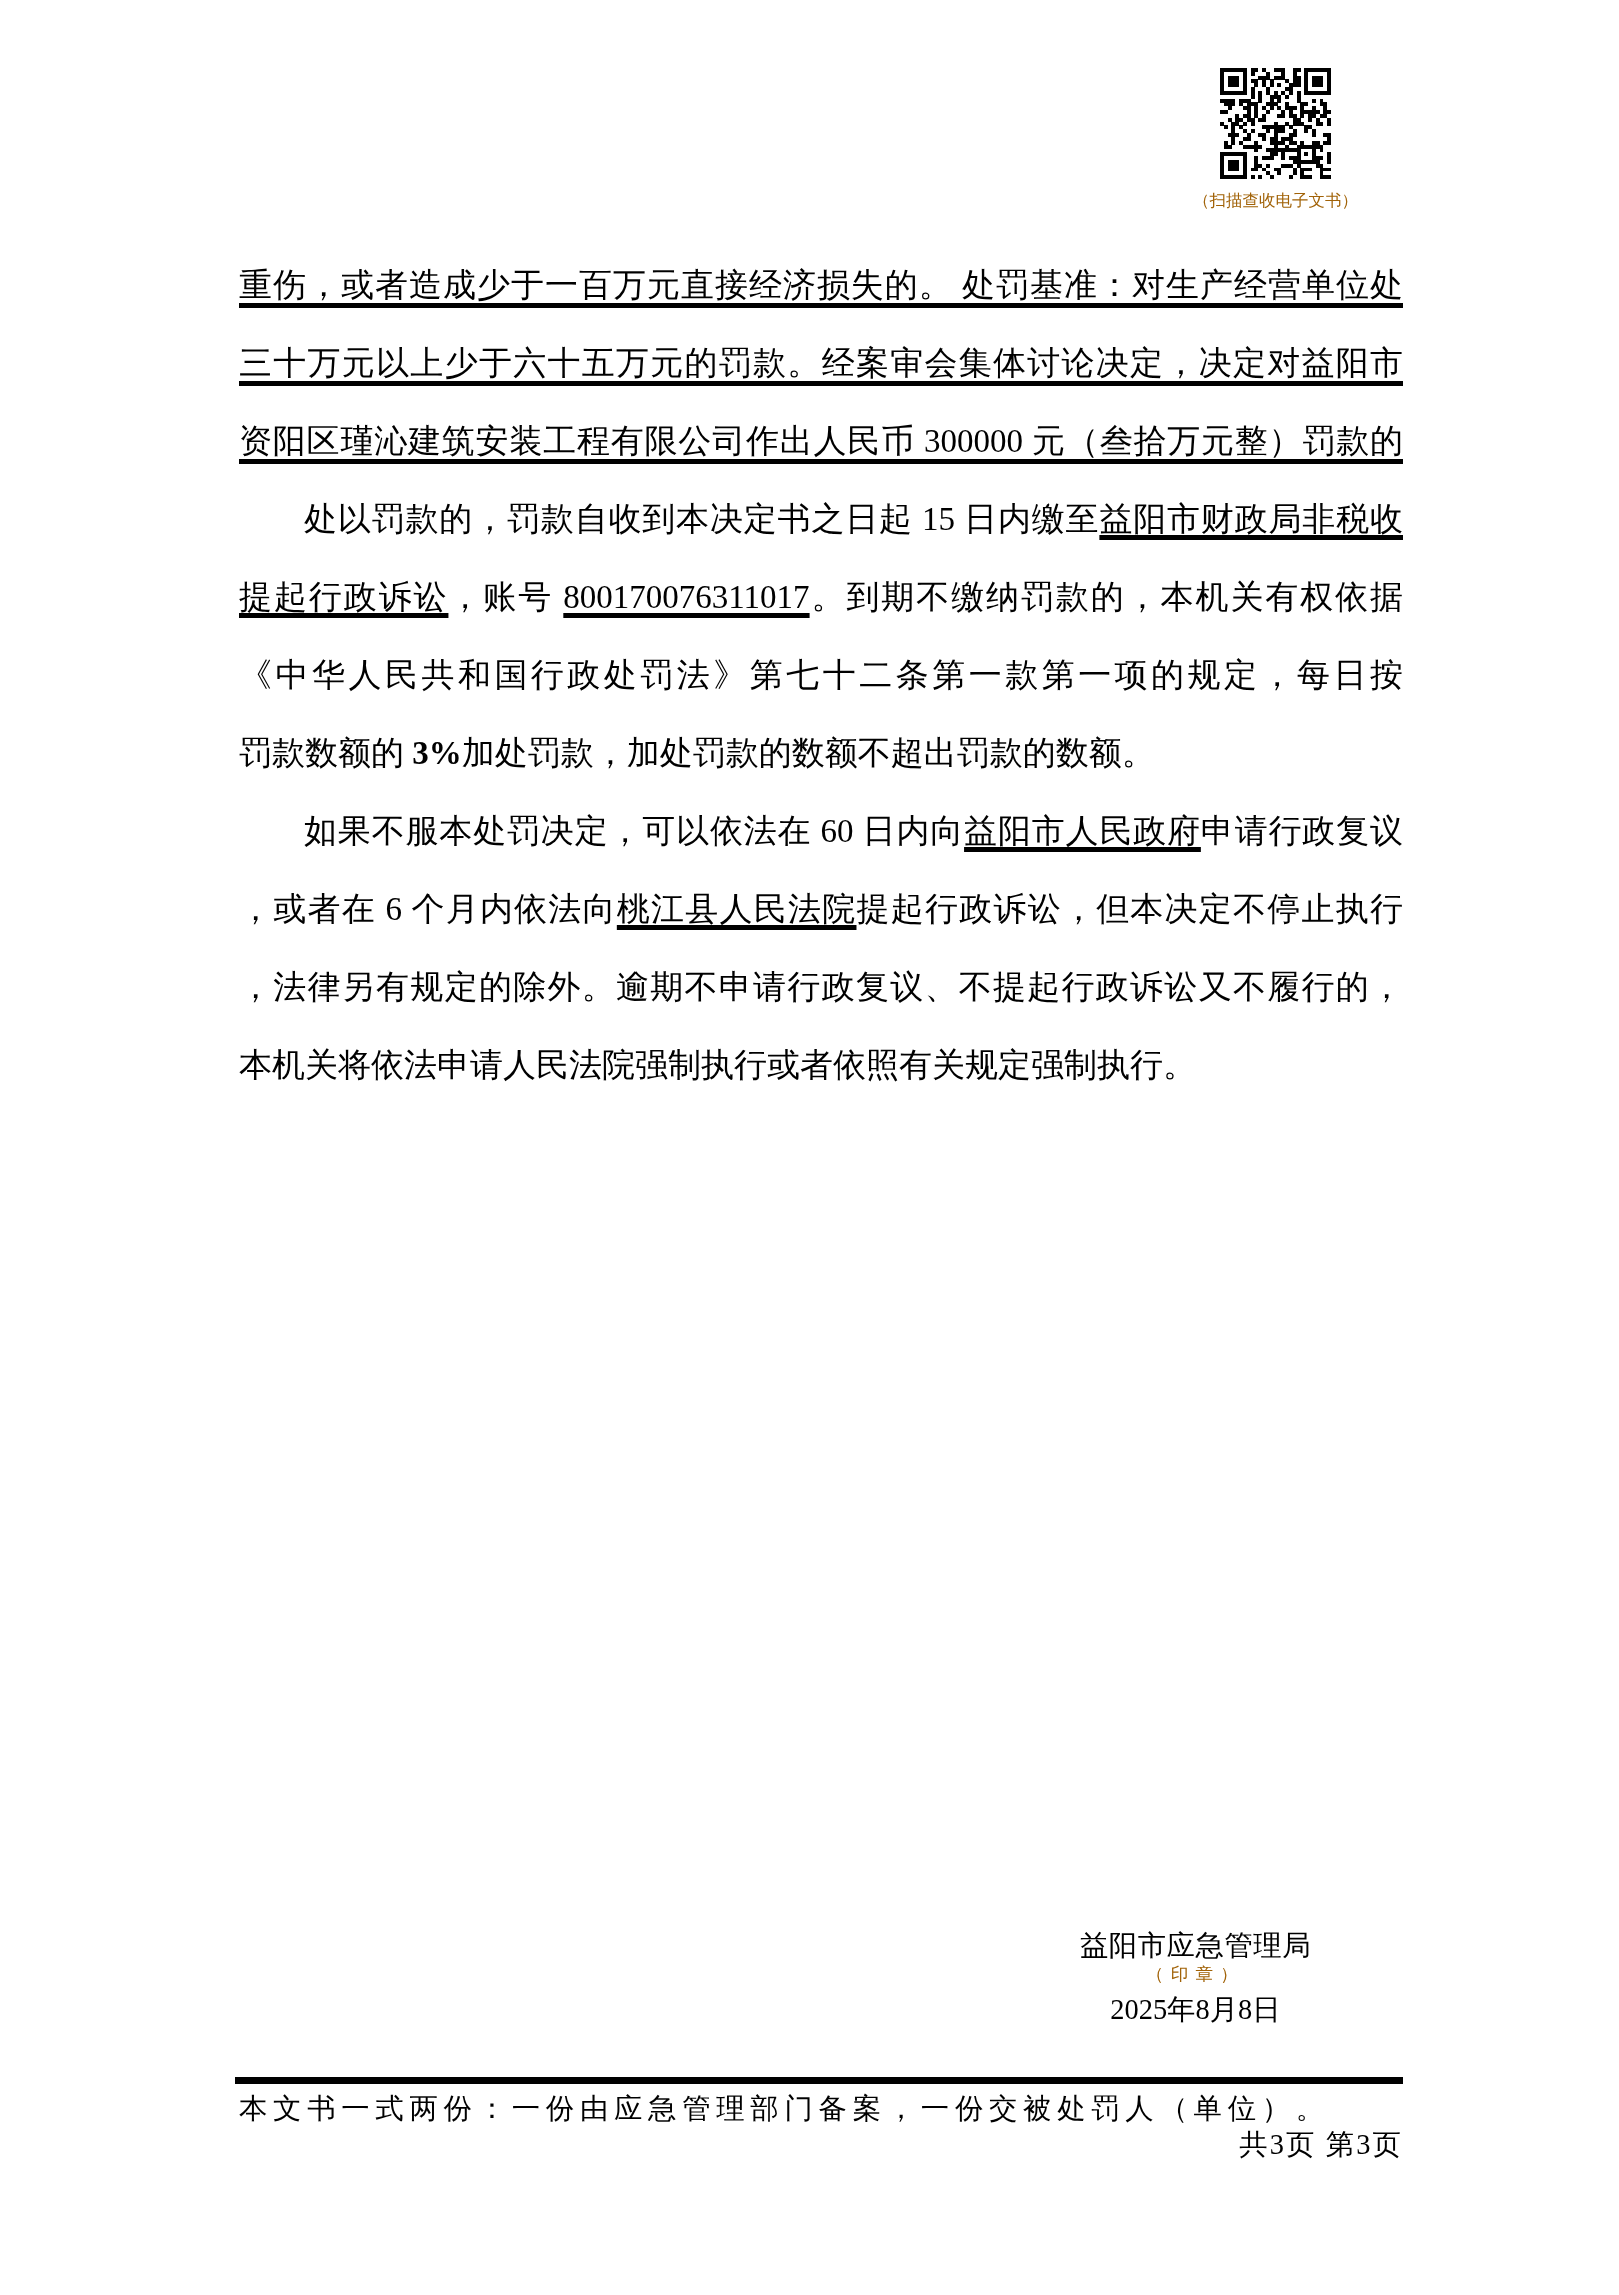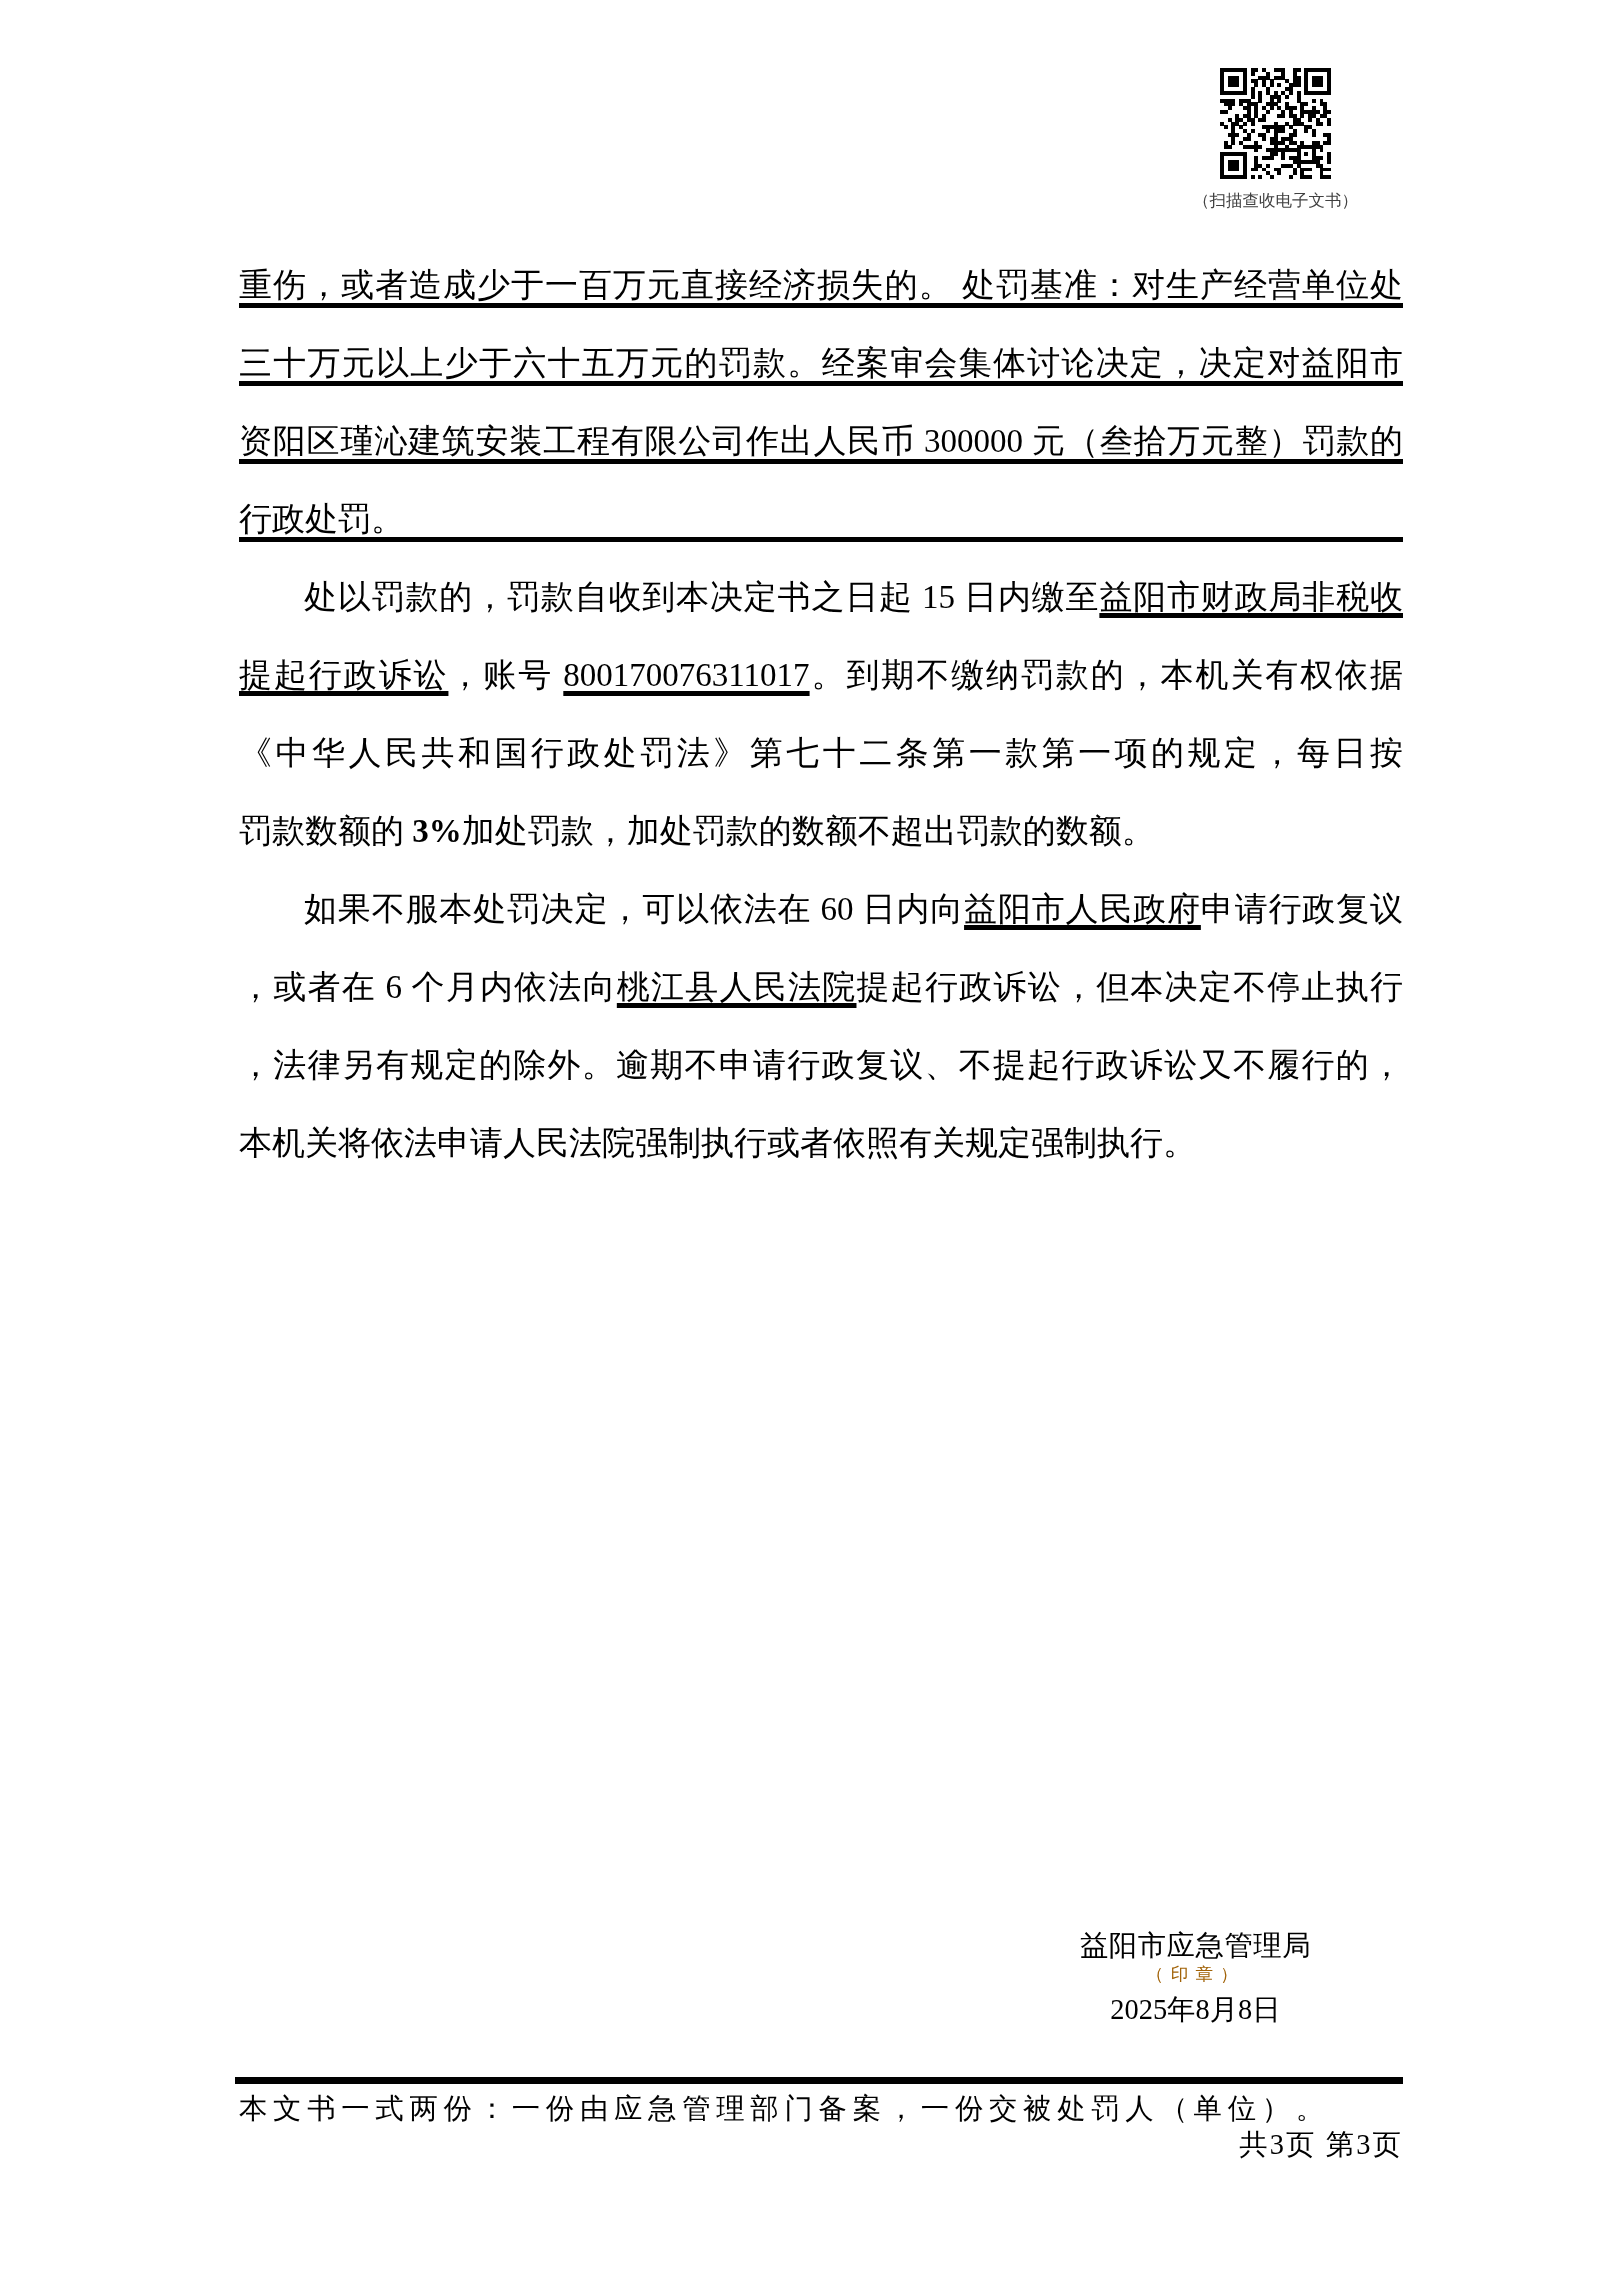--- a/index.html
+++ b/index.html
@@ -10,21 +10,21 @@
     background:#ffffff;
     font-family:"Liberation Serif","DejaVu Serif",serif;
     color:#000;
     overflow:hidden;
   }
 
   
   .qr-block{position:absolute;left:1193px;top:68px;width:165px;text-align:center;}
   .qr-svg{display:block;margin:0 auto;width:111px;height:111px;shape-rendering:crispEdges;}
   .qr-svg rect{fill:#000;}
-  .qr-caption{margin-top:13.4px;font-size:16.5px;line-height:18.6px;color:#404040;white-space:nowrap;}
+  .qr-caption{margin-top:13.4px;font-size:16.5px;line-height:18.6px;color:#a16207;white-space:nowrap;}
 
   
   .body-text{position:absolute;left:239px;top:267px;width:1164px;}
   .line{
     position:relative;
     height:78px;
     font-size:33px;
     line-height:36px;
     text-align:left;
   }
@@ -459,21 +459,20 @@
         <rect x="200.17" y="207.59" width="7.66" height="7.66"></rect>
         <rect x="207.59" y="207.59" width="7.66" height="7.66"></rect>
       </svg>
     <div class="qr-caption">（扫描查收电子文书）</div>
   </div>
 
   <div class="body-text">
     <div class="line ruled just"><span>重伤，或者造成少于一百万元直接经济损失的。 处罚基准：对生产经营单位处</span></div>
     <div class="line ruled just"><span>三十万元以上少于六十五万元的罚款。经案审会集体讨论决定，决定对益阳市</span></div>
     <div class="line ruled just"><span>资阳区瑾沁建筑安装工程有限公司作出人民币 300000 元（叁拾万元整）罚款的</span></div>
-    <div class="line ruled"><span>行政处罚。</span></div>
     <div class="line just ind"><span>处以罚款的，罚款自收到本决定书之日起 15 日内缴至</span><span class="u">益阳市财政局非税收</span></div>
     <div class="line just"><span class="u">提起行政诉讼</span><span>，账号 </span><span class="u">800170076311017</span><span>。到期不缴纳罚款的，本机关有权依据</span></div>
     <div class="line just"><span>《中华人民共和国行政处罚法》第七十二条第一款第一项的规定，每日按</span></div>
     <div class="line"><span>罚款数额的 </span><span class="b">3%</span><span>加处罚款，加处罚款的数额不超出罚款的数额。</span></div>
     <div class="line just ind"><span>如果不服本处罚决定，可以依法在 60 日内向</span><span class="u">益阳市人民政府</span><span>申请行政复议</span></div>
     <div class="line just"><span>，或者在 6 个月内依法向</span><span class="u">桃江县人民法院</span><span>提起行政诉讼，但本决定不停止执行</span></div>
     <div class="line just"><span>，法律另有规定的除外。逾期不申请行政复议、不提起行政诉讼又不履行的，</span></div>
     <div class="line"><span>本机关将依法申请人民法院强制执行或者依照有关规定强制执行。</span></div>
   </div>
 

